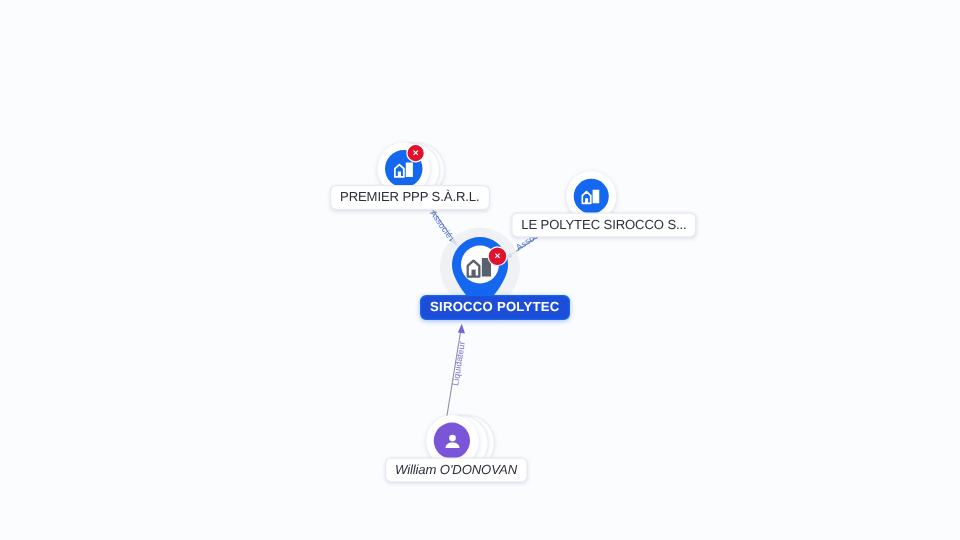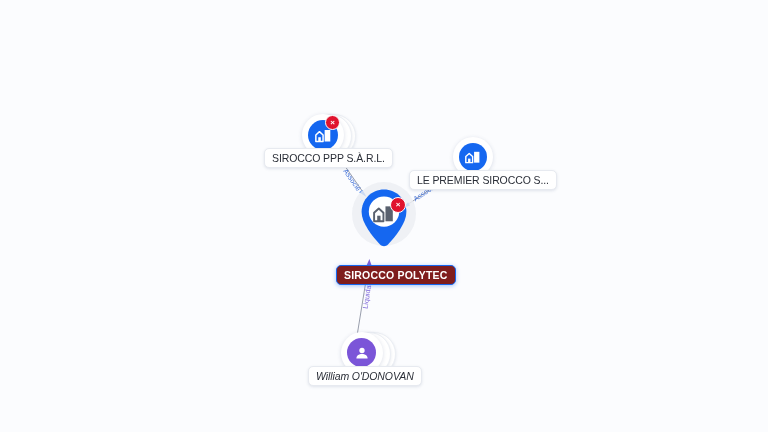--- a/index.html
+++ b/index.html
@@ -72,25 +72,24 @@
     font-size: 10.5px;
     letter-spacing: -0.1px;
     color: #2b2f38;
     background: #ffffff;
     border: 1px solid #e7eaf0;
     border-radius: 5px;
     padding: 3px 7px 3px 7px;
     box-shadow: 0 1px 3px rgba(40,60,110,0.13);
   }
   .node-label.selected {
-    background: #7f1d1d;
+    background: #1d4ed8;
     border-color: #1567f0;
     color: #ffffff;
     box-shadow: 0 1px 4px rgba(21,103,240,0.38);
-    margin-top: 29px;
   }
 
   
   .edge-label {
     position: absolute;
     font-size: 7px;
     letter-spacing: 0.1px;
     white-space: nowrap;
     transform-origin: 0 50%;
   }
@@ -143,35 +142,35 @@
     <div class="icon-circle" style="left:-12px; top:-15px; width:30px; height:30px; background:#1567f0;">
       <svg width="17" height="15" viewBox="0 0 24 20" xmlns="http://www.w3.org/2000/svg">
         <path d="M1.2 9.2 L6.3 4.6 L11.4 9.2 L11.4 18.5 L1.2 18.5 Z" fill="none" stroke="#ffffff" stroke-width="2.1" stroke-linejoin="round"></path>
         <path d="M13.6 18.5 L13.6 2.2 L21.6 2.2 L21.6 18.5 Z" fill="#ffffff"></path>
         <rect x="4.6" y="12.4" width="3.6" height="6.1" fill="#ffffff"></rect>
       </svg>
     </div>
 
     <div class="badge-x" style="left:5px; top:-20px; width:13px; height:13px;">×</div>
 
-    <div class="node-label" style="left:-56px; top:13px;">SIROCCO PPP S.À.R.L.</div>
+    <div class="node-label" style="left:-56px; top:13px;">PREMIER PPP S.À.R.L.</div>
   </div>
 
   <div class="node" style="left:473px; top:157px;">
     <div class="node-disc" style="left:-20px; top:-20px; width:40px; height:40px;"></div>
 
     <div class="icon-circle" style="left:-14px; top:-14px; width:28px; height:28px; background:#1567f0;">
       <svg width="16" height="14" viewBox="0 0 24 20" xmlns="http://www.w3.org/2000/svg">
         <path d="M1.2 9.2 L6.3 4.6 L11.4 9.2 L11.4 18.5 L1.2 18.5 Z" fill="none" stroke="#ffffff" stroke-width="2.1" stroke-linejoin="round"></path>
         <path d="M13.6 18.5 L13.6 2.2 L21.6 2.2 L21.6 18.5 Z" fill="#ffffff"></path>
         <rect x="4.6" y="12.4" width="3.6" height="6.1" fill="#ffffff"></rect>
       </svg>
     </div>
 
-    <div class="node-label" style="left:-64px; top:13px;">LE PREMIER SIROCCO S...</div>
+    <div class="node-label" style="left:-64px; top:13px;">LE POLYTEC SIROCCO S...</div>
   </div>
 
   <div class="node" style="left:384px; top:214px;">
 
     <div class="halo" style="left:-32px; top:-32px; width:64px; height:64px;"></div>
 
     <div class="pin-wrap" style="left:-24px; top:-26px; width:48px; height:60px;">
       <svg width="48" height="60" viewBox="0 0 48 60" xmlns="http://www.w3.org/2000/svg">
         <path d="M24 1.5
                  C11.6 1.5 1.6 11.5 1.6 23.9

